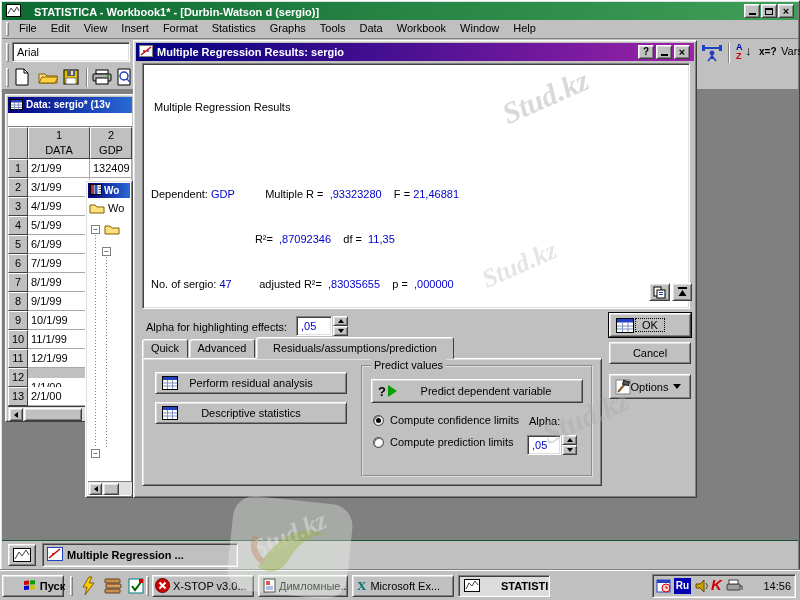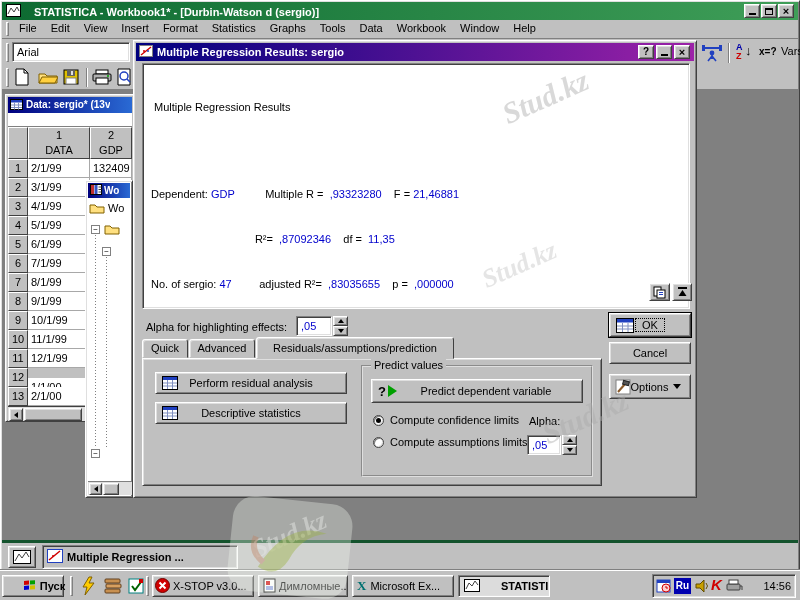--- a/index.html
+++ b/index.html
@@ -318,21 +318,21 @@
       <div class="abs" style="left:218px;top:6px;width:232px;height:112px;border:2px groove #dfdfdf;">
         <span class="abs" style="left:8px;top:-8px;background:#c0c0c0;padding:0 3px;">Predict values</span>
         <span class="abs btn" style="left:8px;top:12px;width:212px;height:24px;">
           <span class="abs" style="left:6px;top:4px;font-weight:bold;font-size:13px;">?</span>
           <span class="abs" style="left:16px;top:5px;width:0;height:0;border-top:6px solid transparent;border-bottom:6px solid transparent;border-left:9px solid #00a000;"></span>
           <span style="margin-left:18px;">Predict dependent variable</span>
         </span>
         <span class="radio sel" style="left:10px;top:48px;"></span>
         <span class="abs" style="left:27px;top:47px;">Compute confidence limits</span>
         <span class="radio" style="left:10px;top:70px;"></span>
-        <span class="abs" style="left:27px;top:69px;">Compute assumptions limits</span>
+        <span class="abs" style="left:27px;top:69px;">Compute prediction limits</span>
         <span class="abs" style="left:166px;top:48px;">Alpha:</span>
         <span class="abs field blue" style="left:164px;top:68px;width:34px;height:20px;line-height:18px;padding-left:4px;">,05</span>
         <span class="abs btn spinbtn" style="left:199px;top:68px;">
             <span class="tri-up"></span>
           </span>
         <span class="abs btn spinbtn" style="left:199px;top:78px;">
             <span class="tri-dn"></span>
           </span>
       </div>
     </div>
@@ -352,21 +352,21 @@
       <span class="abs" style="left:5px;top:4px;"><svg width="16" height="16">
             <rect x="1" y="1" width="14" height="14" fill="#fff" stroke="#808080"></rect>
             <path d="M3 13 L10 5" stroke="#8a5a2a" stroke-width="2"></path>
             <rect x="8" y="2" width="6" height="4" fill="#555" stroke="#222" transform="rotate(15 11 4)"></rect>
           </svg></span>
       <span style="margin-left:12px;text-align:right;">Options</span>
       <span style="width:0;height:0;border-left:4px solid transparent;border-right:4px solid transparent;border-top:5px solid #000;margin-left:5px;"></span>
     </span>
   </div>
 
-  <div class="abs" style="left:2px;top:540px;width:796px;height:20px;background:#c0c0c0;border-top:3px solid #14532d;z-index:6;">
+  <div class="abs" style="left:2px;top:540px;width:796px;height:20px;background:#c0c0c0;border-top:1px solid #14532d;z-index:6;">
     <span class="abs btn" style="left:6px;top:3px;width:28px;height:22px;">
       <svg width="18" height="14">
           <rect x="0.5" y="0.5" width="17" height="13" fill="#fff" stroke="#000"></rect>
           <polyline points="2,11 6,4 9,8 13,2 16,7" stroke="#404040" fill="none"></polyline>
         </svg>
     </span>
     <span class="abs in" style="left:40px;top:2px;width:196px;height:24px;display:flex;align-items:center;background:#c0c0c0;">
       <span style="margin-left:4px;"><svg width="16" height="14">
             <rect x="0.5" y="0.5" width="15" height="13" fill="#fff" stroke="#2040c0"></rect>
             <line x1="2" y1="11" x2="13" y2="2" stroke="#d00000" stroke-width="1.5"></line>

